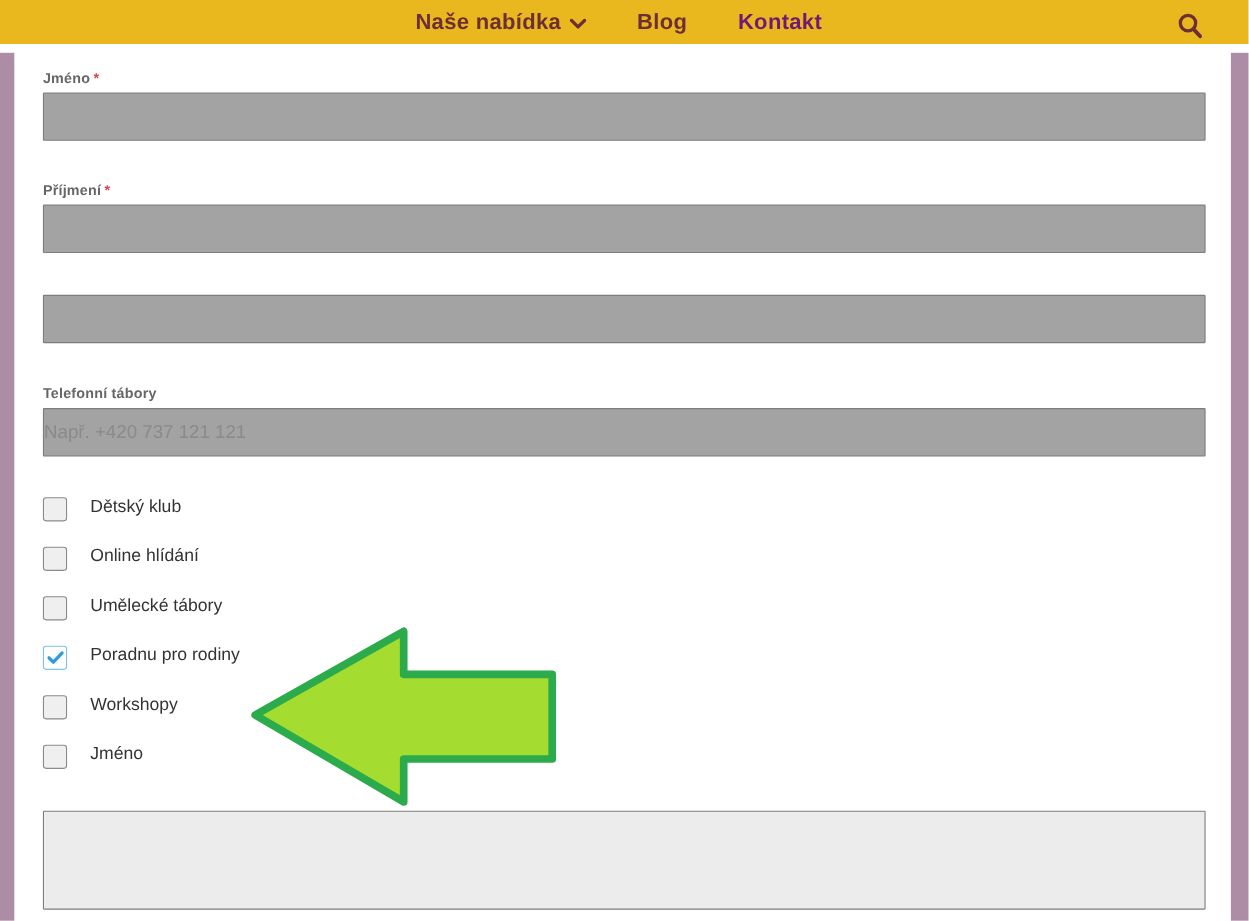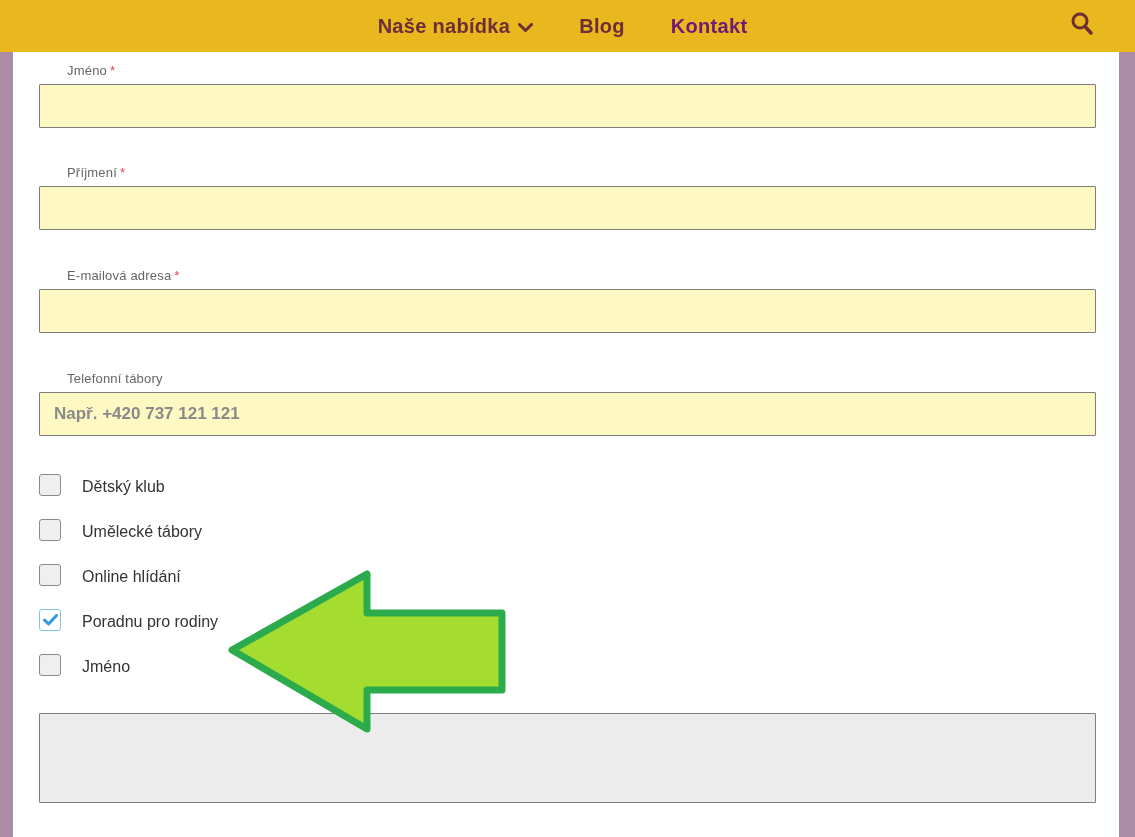--- a/index.html
+++ b/index.html
@@ -1,48 +1,48 @@
 <!DOCTYPE html>
 <html><head>
 <meta charset="utf-8">
 <style>
   * { margin:0; padding:0; box-sizing:border-box; }
   html,body { width:1135px; height:837px; overflow:hidden; background:#fff;
               font-family:"Liberation Sans", sans-serif; }
 
   
-  .topbar { position:absolute; top:0; left:0; width:1135px; height:52px;
+  .topbar { position:absolute; top:0; left:0; width:1135px; height:40px;
             background:#e9b71e; z-index:5; display:flex; align-items:center;
             justify-content:center; }
   .nav { display:flex; align-items:center; gap:46px; margin-left:-10px; }
   .nav-item { font-size:20px; font-weight:bold; color:#6d2e35; cursor:pointer;
               display:flex; align-items:center; gap:8px; letter-spacing:.3px; }
   .nav-item.active { color:#701a75; }
   .chev { margin-top:3px; }
   .search-btn { position:absolute; right:36px; top:7px; width:34px; height:34px;
                 display:flex; align-items:center; justify-content:center; cursor:pointer; }
 
   
   .strip { position:absolute; top:48px; bottom:0; background:#ad8da6; z-index:4; }
   .strip.left { left:0; width:13px; }
   .strip.right { right:0; width:16px; }
 
   
   .content { position:absolute; top:48px; left:39px; width:1057px; padding-top:15px; }
-  .f-label { font-size:13px; font-weight:normal; color:#666; height:16px;
-             line-height:16px; margin-bottom:5px; letter-spacing:.2px;margin-left:28px; }
+  .f-label { font-size:13px; font-weight:bold; color:#666; height:16px;
+             line-height:16px; margin-bottom:5px; letter-spacing:.2px; }
   .req { color:#d6494f; margin-left:3px; }
-  .t-input { display:block; width:100%; height:44px; background:#fef9c3;
-             border:1px solid #7d7d7d; border-radius:1px; padding:0 14px;
-             font-size:17px; color:#333; font-family:"Liberation Sans",sans-serif;font-weight:bold; }
+  .t-input { display:block; width:100%; height:44px; background:#a3a3a3;
+             border:1px solid #7d7d7d; border-radius:1px; padding:0 0;
+             font-size:17px; color:#333; font-family:"Liberation Sans",sans-serif; }
   .t-input::placeholder { color:#8a8a8a; opacity:1; }
   .gap37 { margin-bottom:37px; } .gap38 { margin-bottom:38px; }
 
   .interests-label { margin-bottom:15px; }
-  .cb-row { display:flex; align-items:flex-end; height:23px; margin-bottom:22px; cursor:pointer; }
+  .cb-row { display:flex; align-items:flex-start; height:23px; margin-bottom:22px; cursor:pointer; }
   .cb-box { width:22px; height:22px; background:#efefef; border:1px solid #8a8a8a;
             border-radius:3px; flex:0 0 auto; display:flex; align-items:center;
             justify-content:center; }
   .cb-box svg { display:none; }
   .cb-row.checked .cb-box { background:#ffffff; border:1px solid #7ec3e8; }
   .cb-row.checked .cb-box svg { display:block; }
   .cb-text { margin-left:21px; font-size:16px; color:#333; }
 
   .msg-area { display:block; width:100%; height:90px; background:#ececec;
               border:1px solid #7d7d7d; border-radius:1px; resize:none;
@@ -88,50 +88,53 @@
     <div class="f-label"><span>Jméno</span><span class="req">*</span></div>
     <input class="t-input gap37" type="text" value="" style="">
   </div>
 
   <div>
     <div class="f-label"><span>Příjmení</span><span class="req">*</span></div>
     <input class="t-input gap38" type="text" value="" style="">
   </div>
 
   <div>
-    <div class="f-label"><span>E-mailová adresa</span><span class="req">*</span></div>
     <input class="t-input gap38" type="email" value="" style="">
   </div>
 
   <div>
     <div class="f-label"><span>Telefonní tábory</span></div>
     <input class="t-input gap37" type="tel" placeholder="Např. +420 737 121 121" style="">
   </div>
 
   <div>
 
     <div class="cb-row">
       <span class="cb-box"></span>
       <span class="cb-text">Dětský klub</span>
     </div>
     <div class="cb-row">
       <span class="cb-box"></span>
-      <span class="cb-text">Umělecké tábory</span>
+      <span class="cb-text">Online hlídání</span>
     </div>
     <div class="cb-row">
       <span class="cb-box"></span>
-      <span class="cb-text">Online hlídání</span>
+      <span class="cb-text">Umělecké tábory</span>
     </div>
     <div class="cb-row checked">
       <span class="cb-box">
           <svg width="15" height="12" viewBox="0 0 15 12">
             <polyline points="1.5,6 5.5,10 13.5,1.5" fill="none" stroke="#2e9ae0" stroke-width="3" stroke-linecap="round" stroke-linejoin="round"></polyline>
           </svg>
         </span>
       <span class="cb-text">Poradnu pro rodiny</span>
+    </div>
+    <div class="cb-row">
+      <span class="cb-box"></span>
+      <span class="cb-text">Workshopy</span>
     </div>
     <div class="cb-row">
       <span class="cb-box"></span>
       <span class="cb-text">Jméno</span>
     </div>
   </div>
 
   <div style="margin-top:37px;">
     <textarea class="msg-area" style=""></textarea>
   </div>

